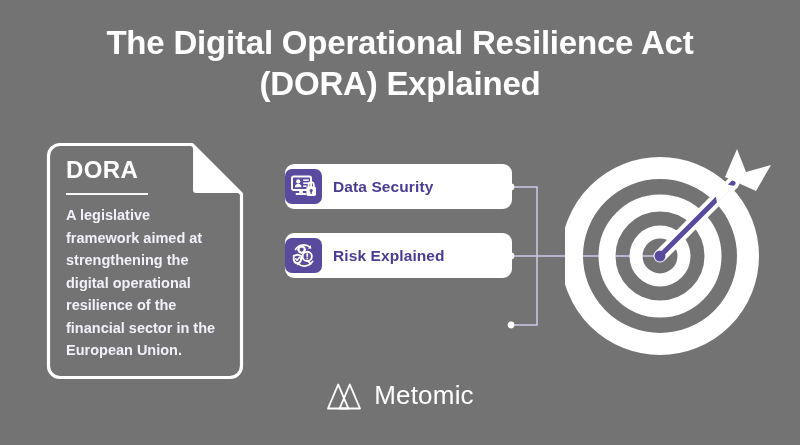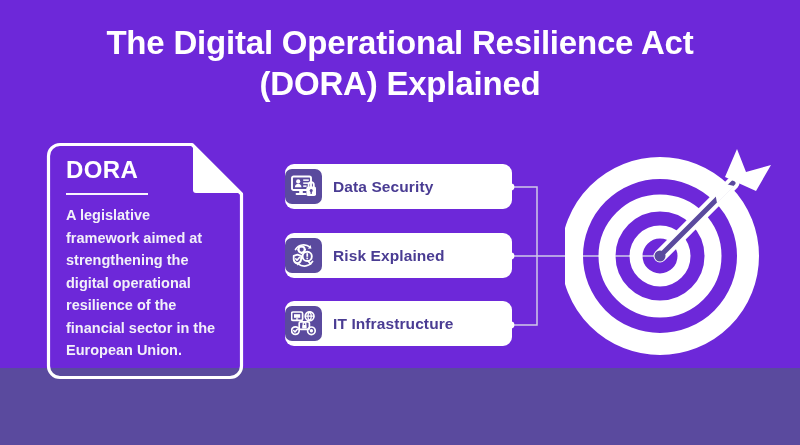--- a/index.html
+++ b/index.html
@@ -10,22 +10,22 @@
     width: 800px;
     height: 445px;
     overflow: hidden;
     background: #5a4a9e;
     font-family: "Liberation Sans", sans-serif;
     -webkit-font-smoothing: antialiased;
   }
   .infographic {
     position: relative;
     width: 800px;
-    height: 368px;
-    background: #6d28d9;
+    height: 445px;
+    background: #737373;
   }
 
   
   .title {
     position: absolute;
     left: 0;
     top: 22px;
     width: 800px;
     text-align: center;
     color: #ffffff;
@@ -219,39 +219,20 @@
         <path d="M4.7 15.8 l1.3 1.4 l2.4-2.8" fill="none" stroke="#ffffff" stroke-width="1.6" stroke-linecap="round" stroke-linejoin="round"></path>
         <circle cx="16.2" cy="13.4" r="4.6" fill="none" stroke="#ffffff" stroke-width="1.9"></circle>
         <rect x="17.5" y="16.8" width="1.9" height="5.4" rx="0.9" fill="#ffffff" transform="rotate(-42 18.4 19.5)"></rect>
         <rect x="15.4" y="10.2" width="1.7" height="3.6" fill="#ffffff"></rect>
         <rect x="15.4" y="14.6" width="1.7" height="1.7" fill="#ffffff"></rect>
       </svg>
     </span>
     <span class="pill-label">Risk Explained</span>
   </div>
 
-  <div class="pill pill-3">
-    <span class="pill-icon">
-      <svg width="26" height="25" viewBox="0 0 26 25">
-        <rect x="0.6" y="1" width="11" height="8.4" rx="1.5" fill="none" stroke="#ffffff" stroke-width="1.7"></rect>
-        <rect x="3" y="3.2" width="6.2" height="3.6" fill="#ffffff"></rect>
-        <rect x="5" y="7.3" width="2.2" height="1.4" fill="#ffffff"></rect>
-        <circle cx="18.6" cy="5.2" r="4.4" fill="none" stroke="#ffffff" stroke-width="1.7"></circle>
-        <path d="M14.2 5.2 h8.8 M18.6 0.8 c2.1 2.6 2.1 6.2 0 8.8 M18.6 0.8 c-2.1 2.6-2.1 6.2 0 8.8" fill="none" stroke="#ffffff" stroke-width="1.3"></path>
-        <rect x="8.2" y="10.8" width="10.2" height="7.6" rx="1.5" fill="none" stroke="#ffffff" stroke-width="1.7"></rect>
-        <rect x="11.2" y="14" width="4.4" height="3.6" rx="0.7" fill="#ffffff"></rect>
-        <path d="M12.2 14.2 v-1.7 a1.4 1.4 0 0 1 2.6 0 v1.7" fill="none" stroke="#ffffff" stroke-width="1.3"></path>
-        <circle cx="4.4" cy="19.6" r="3.8" fill="none" stroke="#ffffff" stroke-width="1.7"></circle>
-        <path d="M2.7 19.6 l1.3 1.4 l2.3-2.7" fill="none" stroke="#ffffff" stroke-width="1.5" stroke-linecap="round" stroke-linejoin="round"></path>
-        <circle cx="20.4" cy="19.8" r="3.8" fill="none" stroke="#ffffff" stroke-width="1.7"></circle>
-        <circle cx="20.4" cy="19.8" r="1.7" fill="#ffffff"></circle>
-      </svg>
-    </span>
-    <span class="pill-label">IT Infrastructure</span>
-  </div>
 
   <svg class="connectors" viewBox="0 0 800 445">
     <g stroke="#cfc8e8" stroke-width="1.5" fill="none">
       <path d="M512 187 H537 V325 H512"></path>
       <path d="M512 256 H660"></path>
     </g>
     <g fill="#ffffff">
       <circle cx="511" cy="187" r="3.4"></circle>
       <circle cx="511" cy="256" r="3.4"></circle>
       <circle cx="511" cy="325" r="3.4"></circle>
@@ -264,14 +245,23 @@
       <circle cx="95" cy="113" r="53" stroke-width="17"></circle>
       <circle cx="95" cy="113" r="24" stroke-width="13"></circle>
     </g>
     <path d="M95 113 L168 40" stroke="#ffffff" stroke-width="13" stroke-linecap="round" fill="none"></path>
     <path d="M95 113 L168 40" stroke="#5a4a9e" stroke-width="5" stroke-linecap="round" fill="none"></path>
     <circle cx="95" cy="113" r="5.5" fill="#5a4a9e"></circle>
     <path d="M160 34 L172 6 L181 29 L206 22 L191 48 Z" fill="#ffffff"></path>
     <path d="M169 43 L152 60 L148 38 Z" fill="#ffffff"></path>
   </svg>
 
+  <div class="brand">
+    <svg class="brand-mark" viewBox="0 0 36 30">
+      <g fill="none" stroke="#ffffff" stroke-width="1.9" stroke-linejoin="round">
+        <path d="M2 27.5 L12.2 3.5 L22.4 27.5 Z"></path>
+        <path d="M13.6 27.5 L23.8 3.5 L34 27.5 Z"></path>
+      </g>
+    </svg>
+    <span class="brand-name">Metomic</span>
+  </div>
 
 </div>
 
 </body></html>

